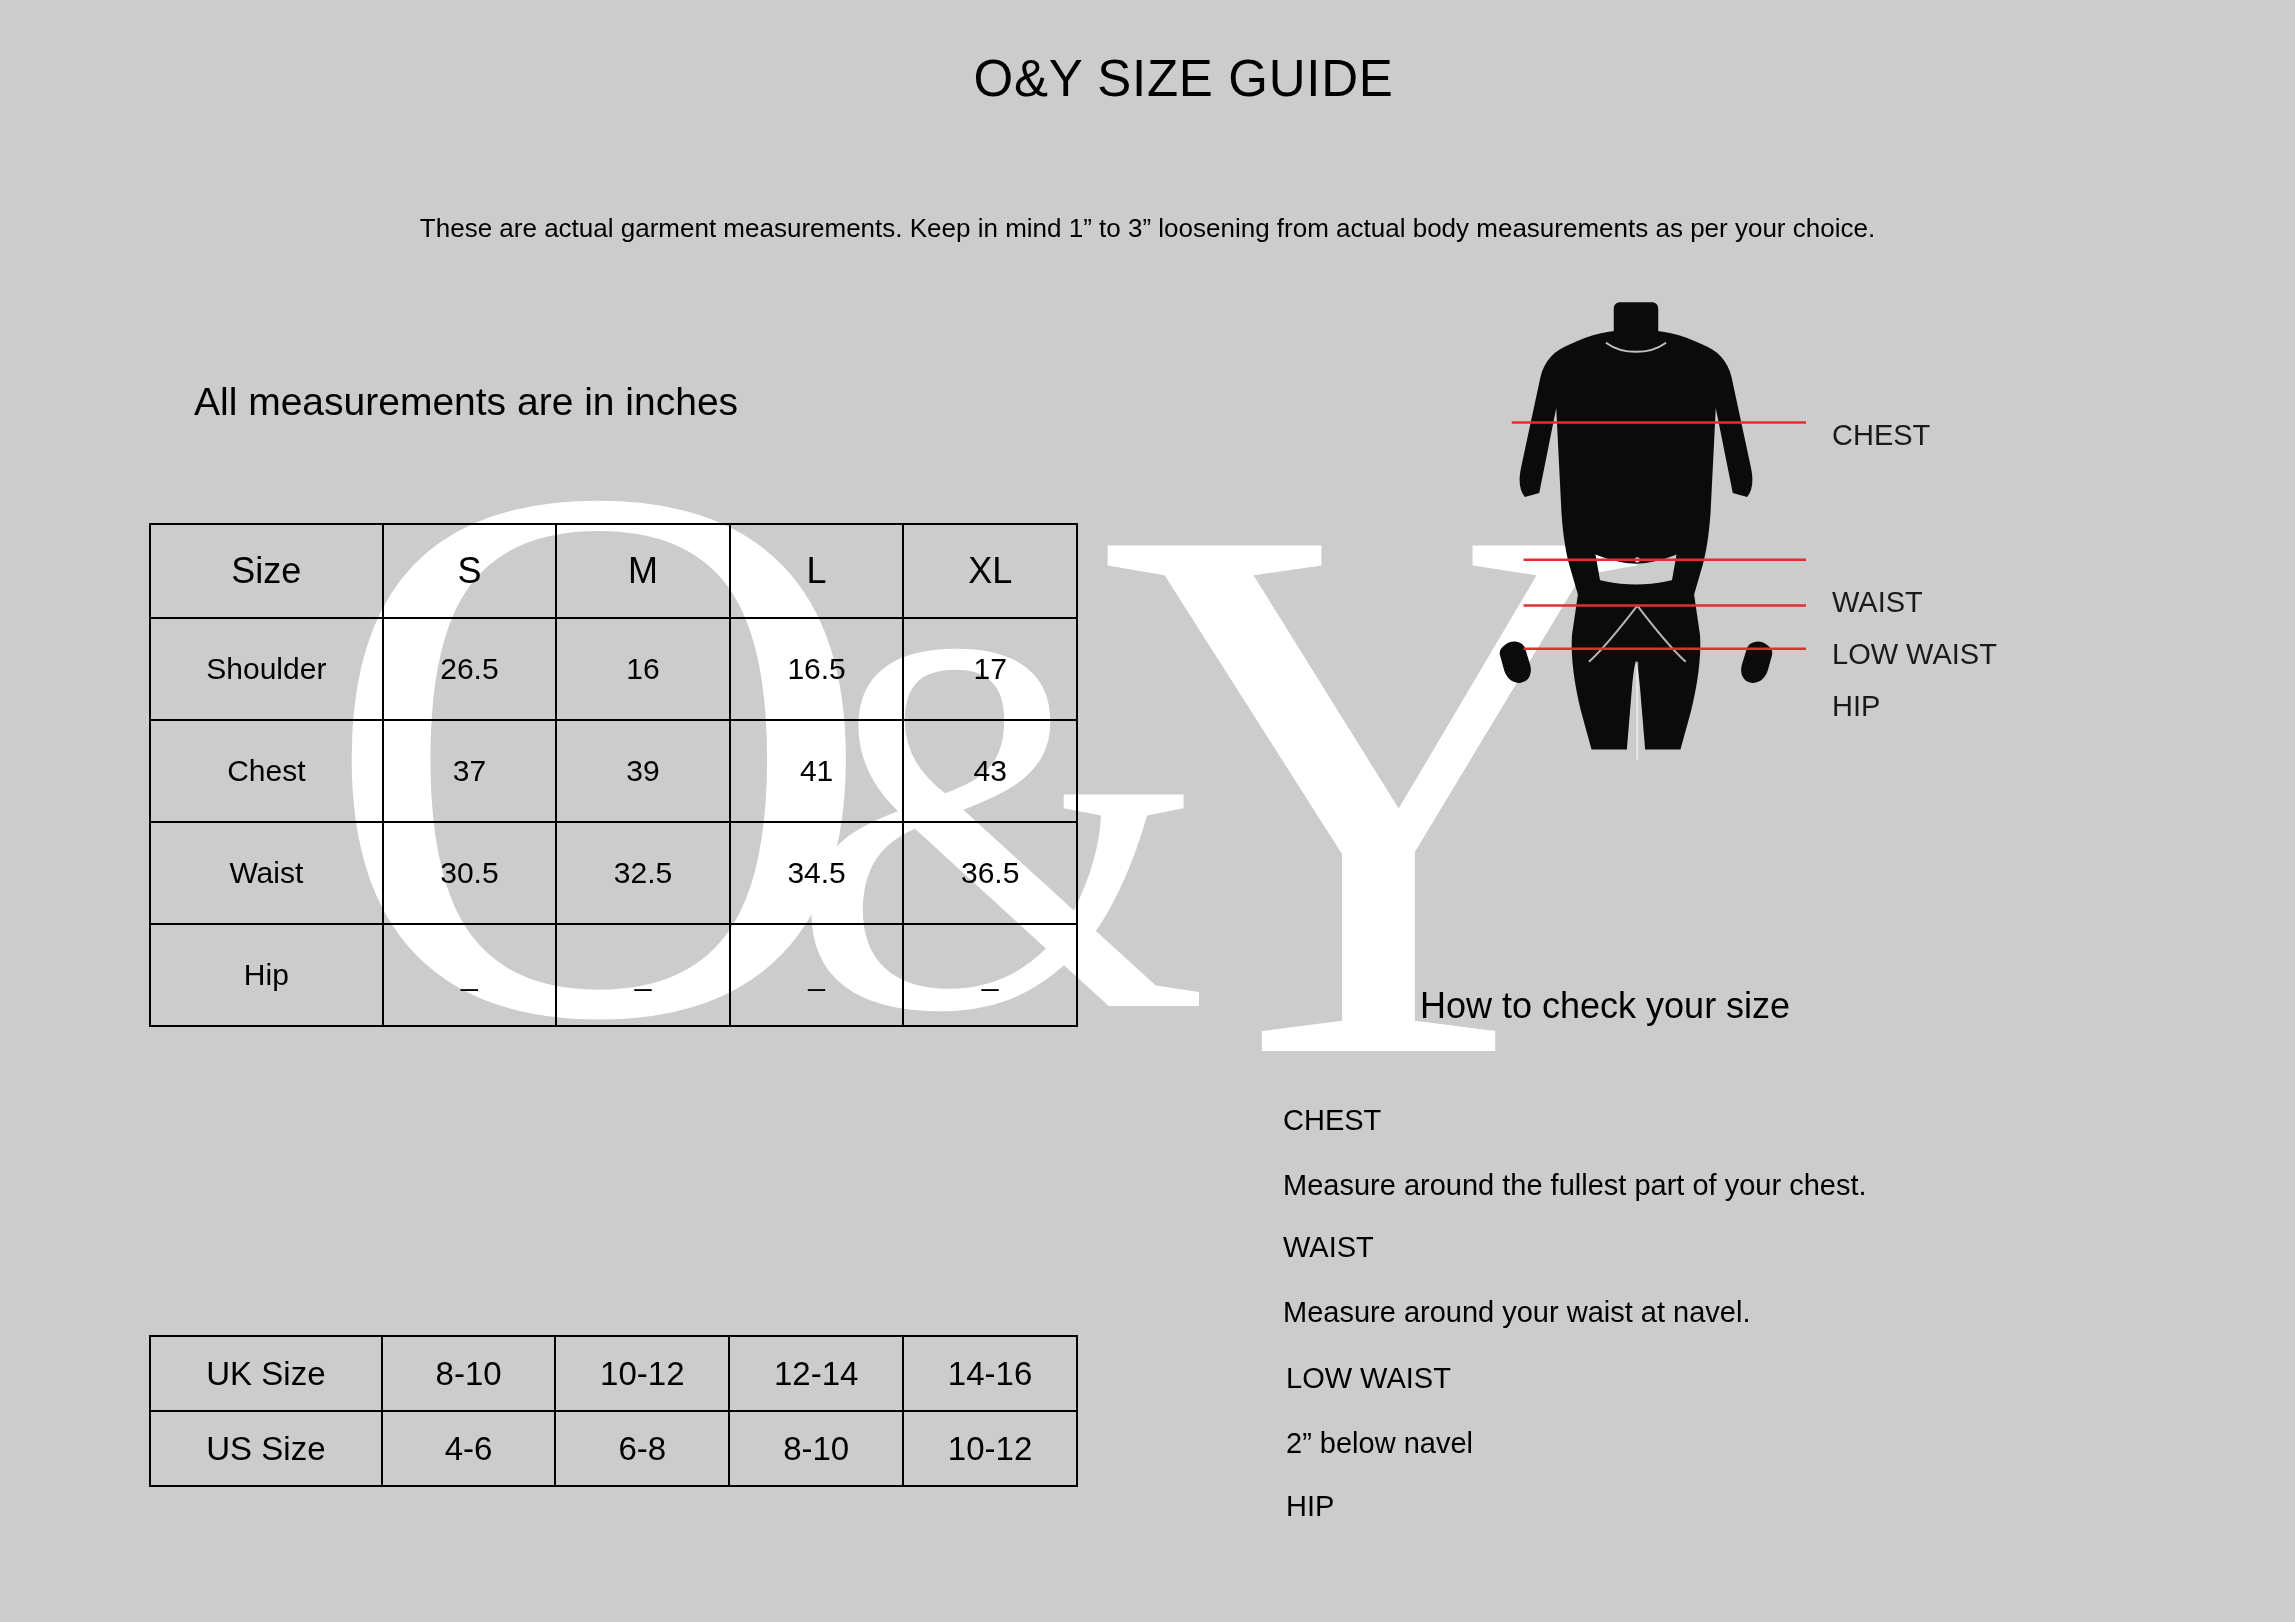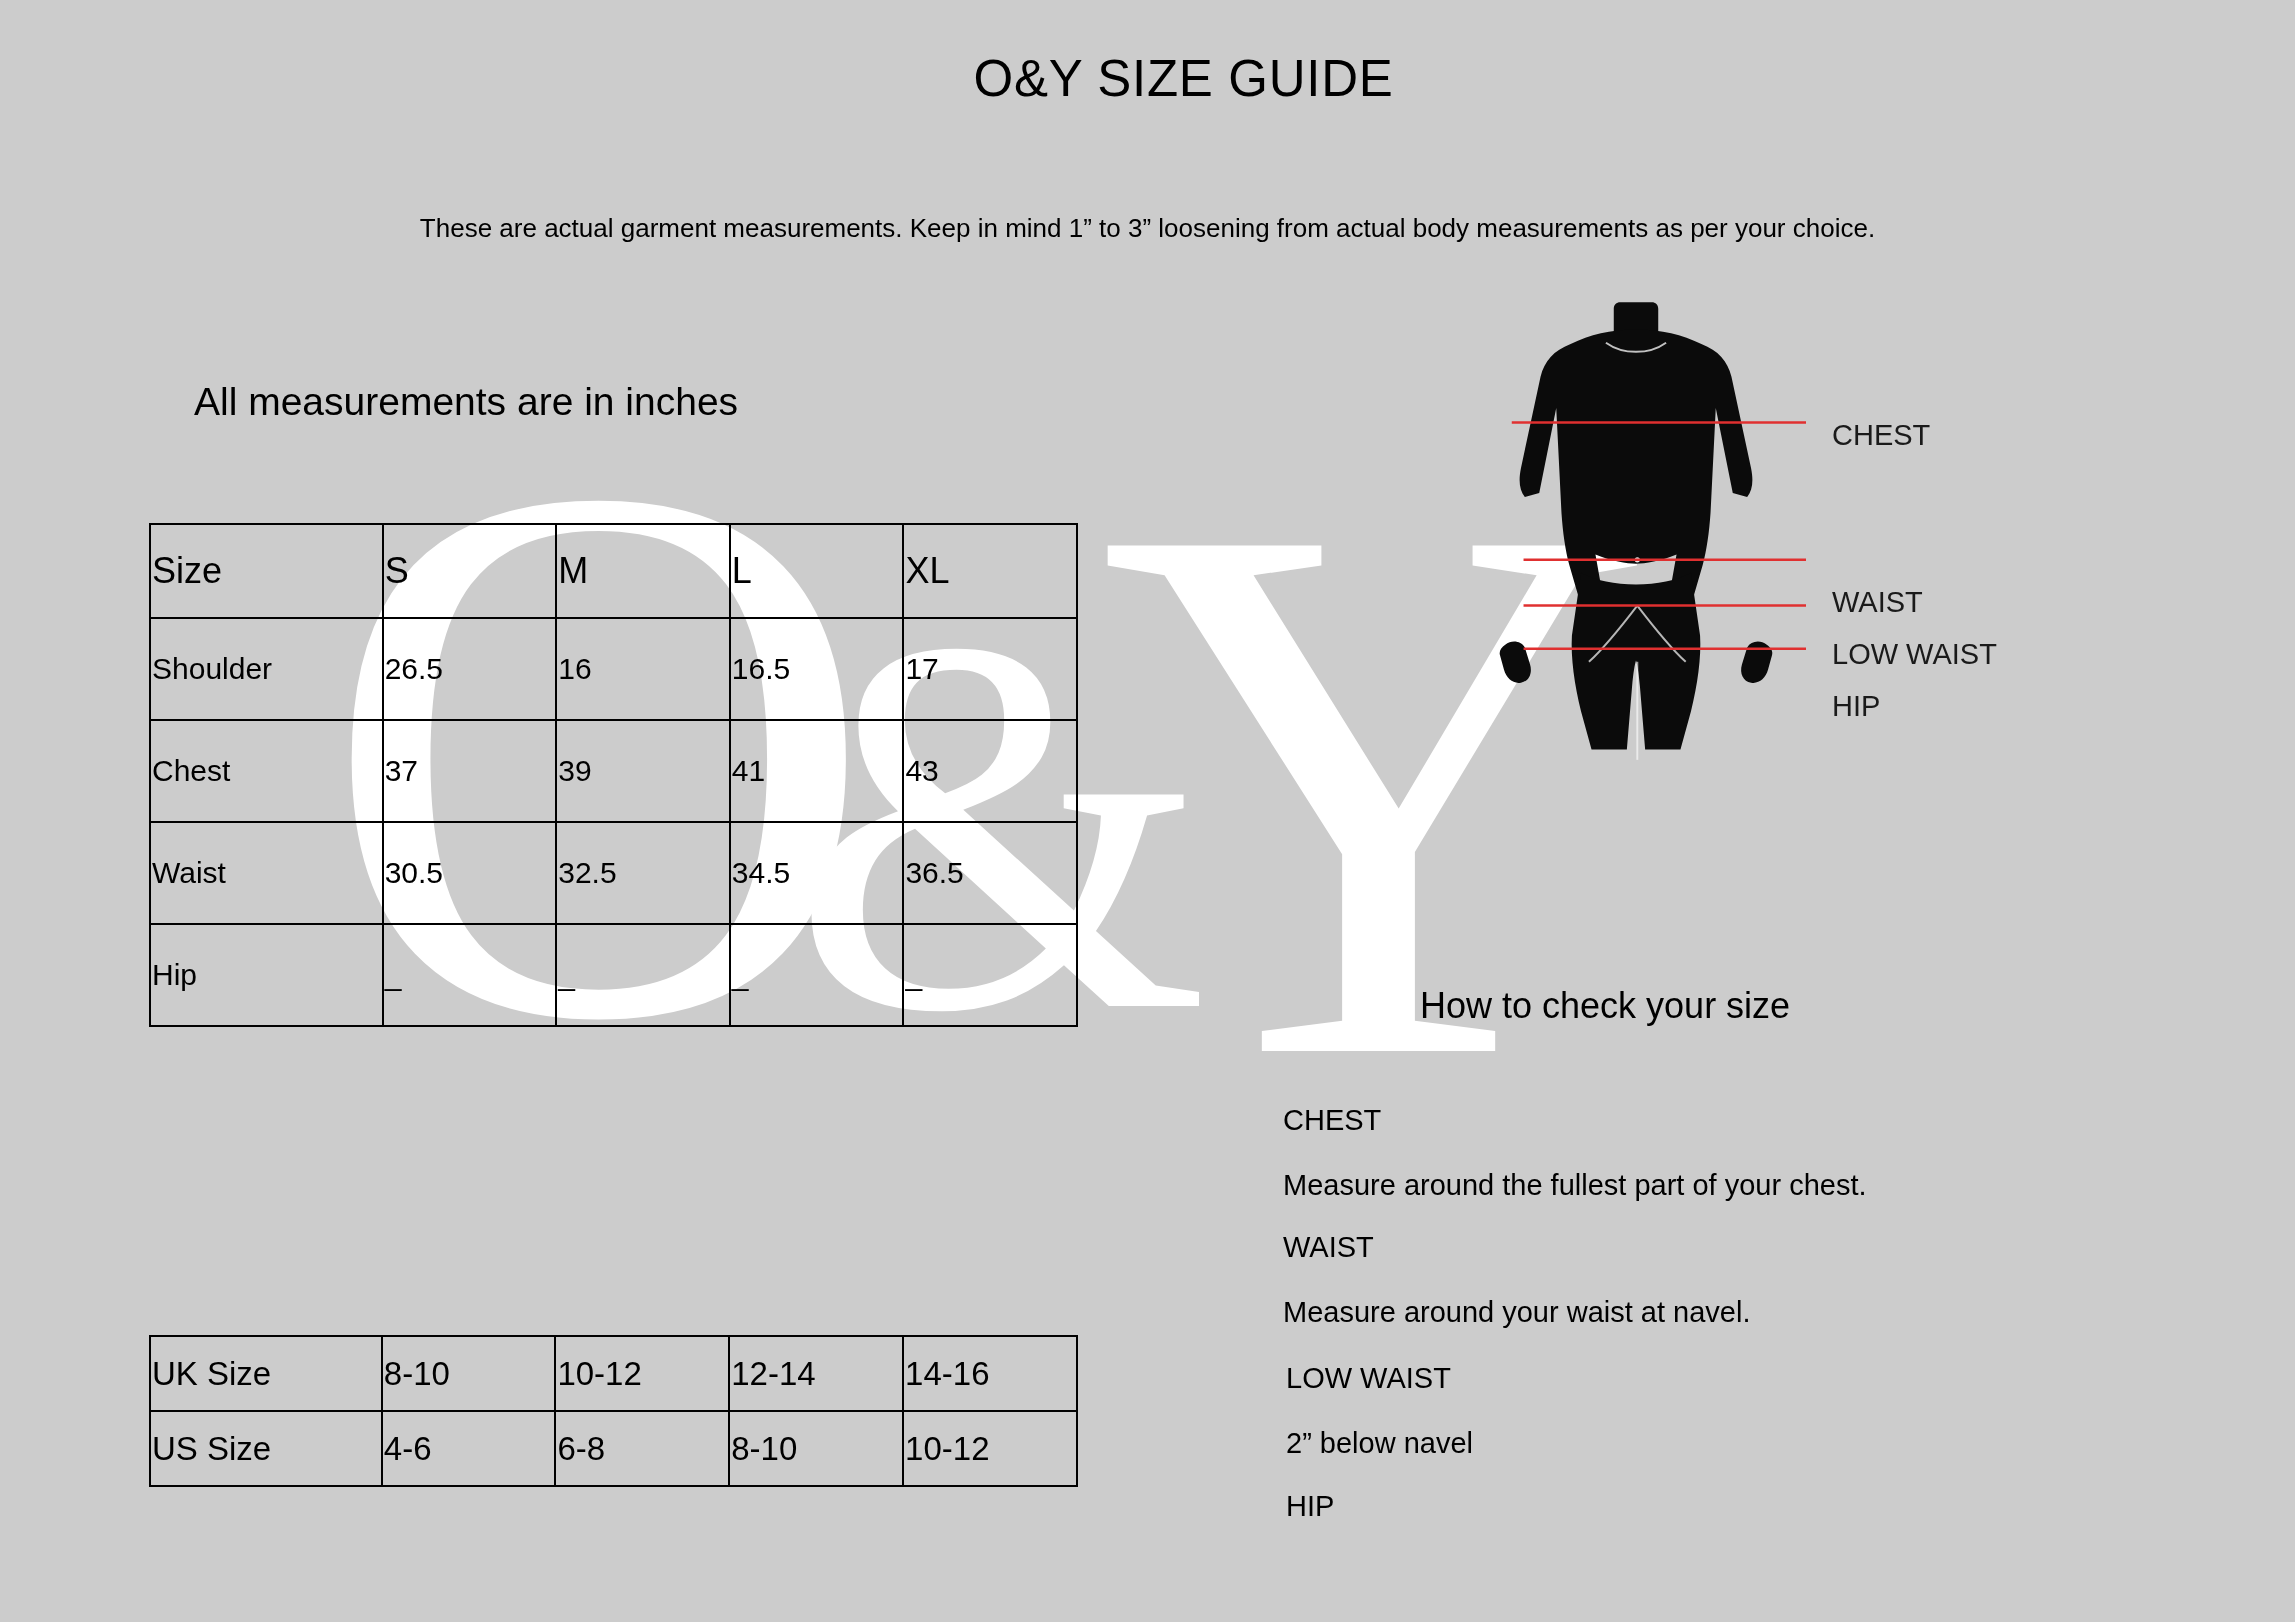--- a/index.html
+++ b/index.html
@@ -76,21 +76,21 @@
     font-size: 39px;
   }
 
   
   table {
     border-collapse: collapse;
     position: absolute;
   }
   table td, table th {
     border: 2px solid #000;
-    text-align: left;
+    text-align: center;
     font-weight: normal;
     background: transparent;
   }
 
   #size-table {
     left: 149px;
     top: 523px;
     width: 929px;
   }
   #size-table td {

